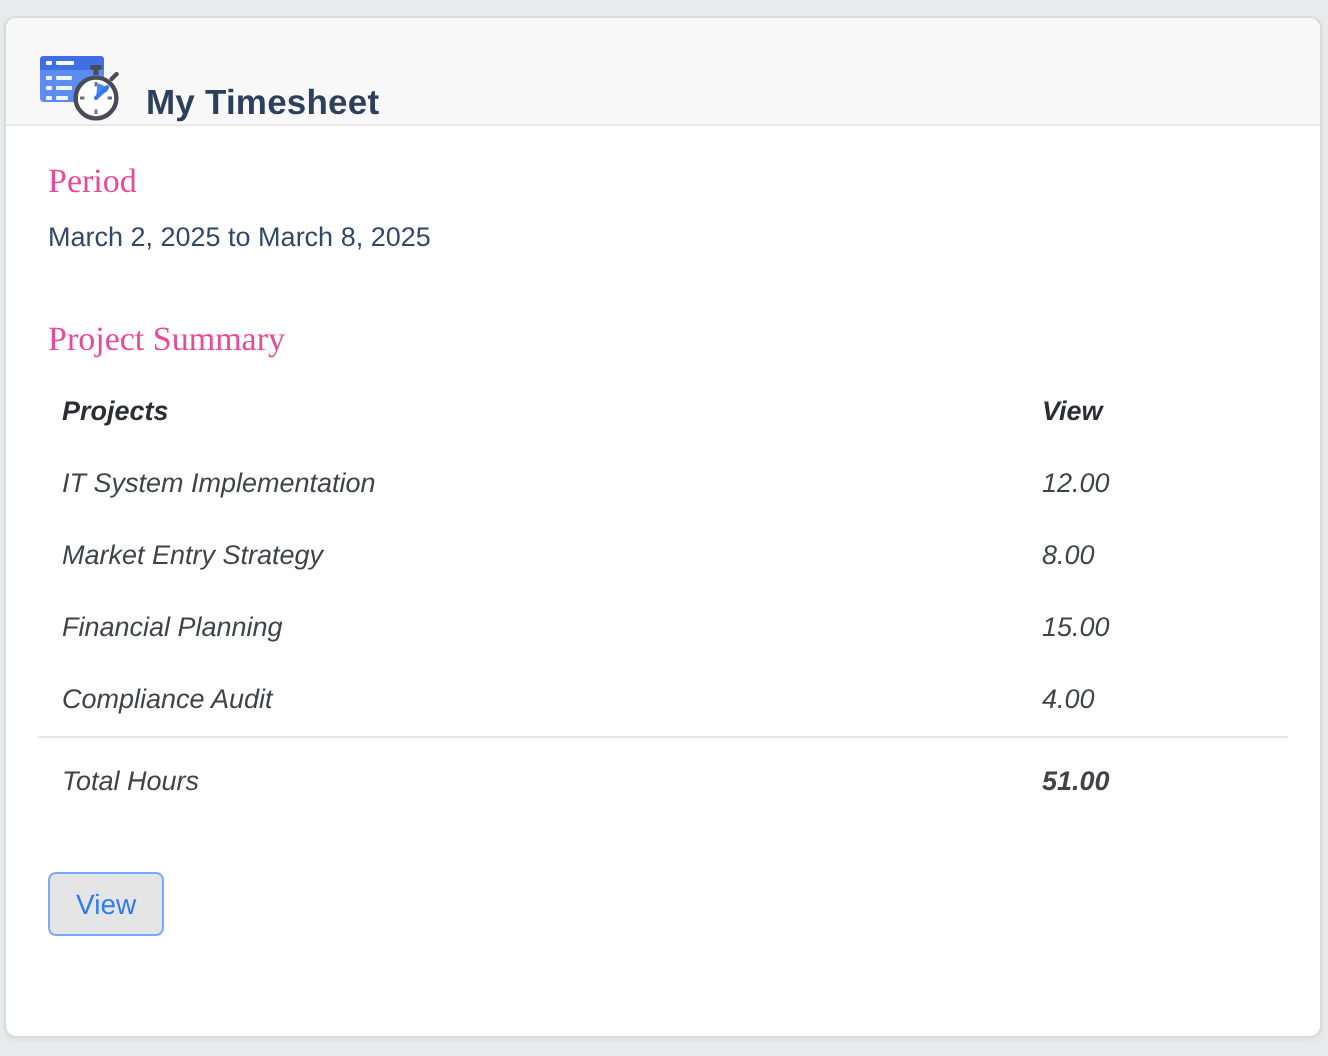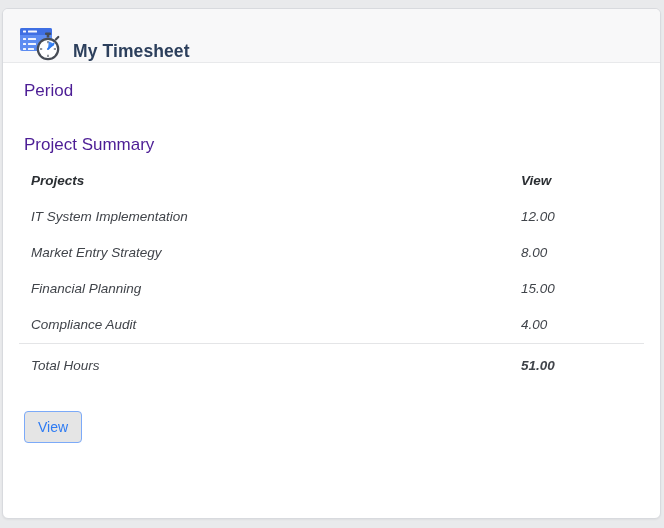--- a/index.html
+++ b/index.html
@@ -33,23 +33,24 @@
   .card-title {
     font-size: 17.5px;
     font-weight: 700;
     color: #2c3f5c;
     letter-spacing: .1px;
   }
   .card-body { padding: 16px 16px 0; }
   .section-heading {
     font-size: 17px;
     font-weight: 400;
-    color: #4c1d95;
+    color: #ec4899;
     line-height: 24px;
     margin-left: 5px;
+    font-family: Liberation Serif, serif;
   }
   .period-range {
     font-size: 13.5px;
     color: #31486a;
     line-height: 18px;
     margin: 7px 0 0 5px;
   }
   .summary-heading { margin-top: 30px; }
   table.summary-table {
     width: 100%;
@@ -116,20 +117,21 @@
       <line x1="22" y1="24" x2="24.2" y2="24" stroke="#6b7078" stroke-width="1.4"></line>
       <path d="M30 24 L30.8 16.6 A8 8 0 0 1 36.2 20.2 Z" fill="#2f7af0" opacity="0.9"></path>
       <line x1="30" y1="24" x2="35.6" y2="18.6" stroke="#2f7af0" stroke-width="2" stroke-linecap="round"></line>
     </svg>
     <span class="card-title">My Timesheet</span>
   </div>
 
   <div class="card-body">
 
     <h2 class="section-heading">Period</h2>
+    <p class="period-range">March 2, 2025 to March 8, 2025</p>
 
     <h2 class="section-heading summary-heading">Project Summary</h2>
 
     <table class="summary-table">
       <thead>
         <tr>
           <th>Projects</th>
           <th class="col-hours">View</th>
         </tr>
       </thead>

